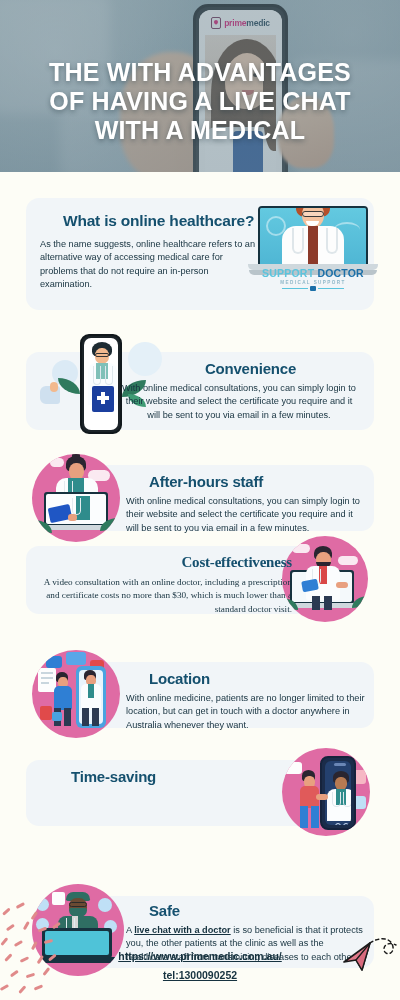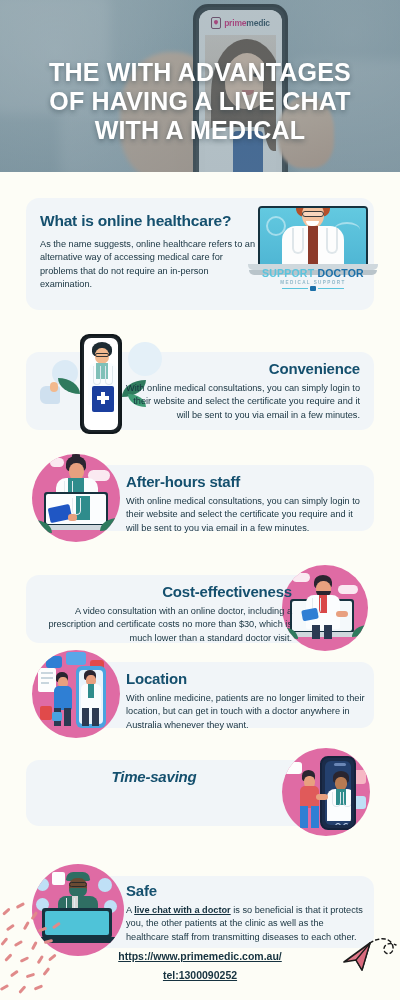--- a/index.html
+++ b/index.html
@@ -54,21 +54,21 @@
   .hero-thumb{position:absolute;left:278px;top:96px;width:56px;height:72px;
      background:linear-gradient(160deg,#e8c7ab,#cc9f82);border-radius:50% 46% 36% 40%;filter:blur(1.5px);}
   .hero-shade{position:absolute;inset:0;background:linear-gradient(180deg,rgba(105,130,142,.46),rgba(110,134,146,.52));}
   .hero-title{position:absolute;left:0;right:0;top:58px;text-align:center;padding:0 14px;box-sizing:border-box;
      color:#fff;font-weight:800;font-size:25px;line-height:1.16;letter-spacing:.2px;
      text-shadow:0 2px 5px rgba(30,50,60,.45);}
 
   
   .sec{position:absolute;left:0;width:400px;}
   .card{position:absolute;background:#f1f5f8;border-radius:13px;box-sizing:border-box;}
-  .h{font-weight:800;color:#15506e;letter-spacing:-.2px;}
+  .h{font-weight:800;color:#15506e;letter-spacing:-.2px;margin-left:23px;}
   .p{color:#16323f;line-height:1.45;}
   .h1s{font-size:15.5px;}
   .h2s{font-size:15px;}
   .p1s{font-size:9.2px;}
   .pink{position:absolute;border-radius:50%;background:#df6ba4;}
 
   
   .lap{position:absolute;}
   .lap-screen{position:absolute;left:0;top:0;width:100%;height:76%;background:#16323f;border-radius:4px;box-sizing:border-box;border:2.5px solid #16323f;}
   .lap-inner{position:absolute;inset:0;border-radius:2px;overflow:hidden;}
@@ -196,21 +196,21 @@
           <div style="position:absolute;left:8px;top:48px;width:22px;height:26px;background:#1b3f9e;border-radius:2px;"></div>
           <div style="position:absolute;left:17px;top:54px;width:4px;height:12px;background:#fff;"></div>
           <div style="position:absolute;left:13px;top:58px;width:12px;height:4px;background:#fff;"></div>
         </div>
       </div>
 
       <div style="position:absolute;left:4px;top:54px;width:20px;height:18px;background:#cfe0ef;border-radius:6px 3px 3px 6px;"></div>
       <div style="position:absolute;left:14px;top:50px;width:8px;height:10px;background:#f2b98e;border-radius:4px;"></div>
     </div>
 
-    <div style="position:absolute;left:118px;top:20px;width:242px;text-align:right;">
+    <div style="position:absolute;left:118px;top:20px;width:242px;text-align:center;">
       <div class="h h2s">Convenience</div>
       <div class="p p1s" style="margin-top:5px;">With online medical consultations, you can simply login to their website and select the certificate you require and it will be sent to you via email in a few minutes.</div>
     </div>
   </div>
 
   <div class="sec" style="top:455px;height:100px;">
     <div class="card" style="left:62px;top:10px;width:312px;height:66px;"></div>
     <div class="pink" style="left:32px;top:-1px;width:88px;height:88px;"></div>
 
     <div style="position:absolute;left:32px;top:-1px;width:88px;height:88px;overflow:hidden;border-radius:50%;">
@@ -234,21 +234,21 @@
       <div class="leaf" style="left:2px;top:66px;width:18px;height:13px;background:#2f7a5d;"></div>
       <div class="leaf lt" style="left:68px;top:64px;width:18px;height:13px;background:#2f7a5d;"></div>
     </div>
 
     <div style="position:absolute;left:126px;top:18px;width:238px;">
       <div class="h h2s">After-hours staff</div>
       <div class="p p1s" style="margin-top:5px;">With online medical consultations, you can simply login to their website and select the certificate you require and it will be sent to you via email in a few minutes.</div>
     </div>
   </div>
 
-  <div class="sec" style="top:563px;height:100px;">
+  <div class="sec" style="top:534px;height:100px;font-family:Liberation Serif, serif;">
     <div class="card" style="left:26px;top:12px;width:312px;height:68px;"></div>
     <div class="pink" style="left:282px;top:2px;width:86px;height:86px;"></div>
 
     <div style="position:absolute;left:282px;top:2px;width:86px;height:86px;overflow:hidden;border-radius:50%;">
       <div style="position:absolute;left:10px;top:8px;width:18px;height:9px;background:#fff;border-radius:8px;opacity:.85;"></div>
       <div style="position:absolute;left:56px;top:20px;width:20px;height:9px;background:#fff;border-radius:8px;opacity:.85;"></div>
 
       <div style="position:absolute;left:8px;top:34px;width:64px;height:34px;background:#16323f;border-radius:3px;border:2.5px solid #16323f;box-sizing:border-box;">
         <div style="position:absolute;inset:0;background:#f4f9fb;border-radius:2px;"></div>
       </div>
@@ -341,26 +341,26 @@
       </div>
 
       <div style="position:absolute;left:20px;top:22px;width:13px;height:11px;background:#2a2530;border-radius:50% 50% 26% 26%;"></div>
       <div style="position:absolute;left:22px;top:28px;width:11px;height:12px;background:#e8a07f;border-radius:44%;"></div>
       <div style="position:absolute;left:18px;top:38px;width:19px;height:22px;background:#e05a5a;border-radius:5px 5px 2px 2px;"></div>
       <div style="position:absolute;left:34px;top:46px;width:12px;height:6px;background:#e8a07f;border-radius:3px;"></div>
       <div style="position:absolute;left:18px;top:58px;width:8px;height:22px;background:#2f7fd4;"></div>
       <div style="position:absolute;left:29px;top:58px;width:8px;height:22px;background:#2f7fd4;"></div>
     </div>
 
-    <div style="position:absolute;left:28px;top:20px;width:252px;text-align:center;font-style:italic;">
+    <div style="position:absolute;left:48px;top:20px;width:252px;text-align:left;">
       <div class="h h2s">Time-saving</div>
     </div>
   </div>
 
-  <div class="sec" style="top:864px;height:105px;">
+  <div class="sec" style="top:884px;height:105px;">
     <div class="card" style="left:62px;top:12px;width:312px;height:72px;"></div>
     <div class="pink" style="left:32px;top:0px;width:92px;height:92px;"></div>
 
     <div style="position:absolute;left:32px;top:0px;width:92px;height:92px;overflow:hidden;border-radius:50%;">
       <div style="position:absolute;left:4px;top:14px;width:13px;height:13px;background:#bfe0f6;border-radius:50%;"></div>
       <div style="position:absolute;left:20px;top:8px;width:13px;height:13px;background:#fdfdfd;border-radius:2px;"></div>
       <div style="position:absolute;left:4px;top:34px;width:13px;height:13px;background:#bfe0f6;border-radius:50%;"></div>
       <div style="position:absolute;left:66px;top:14px;width:14px;height:14px;background:#bfe0f6;border-radius:50%;"></div>
       <div style="position:absolute;left:72px;top:36px;width:13px;height:13px;background:#bfe0f6;border-radius:50%;"></div>
       <div style="position:absolute;left:22px;top:46px;width:5px;height:5px;background:#bfe0f6;border-radius:50%;"></div>

